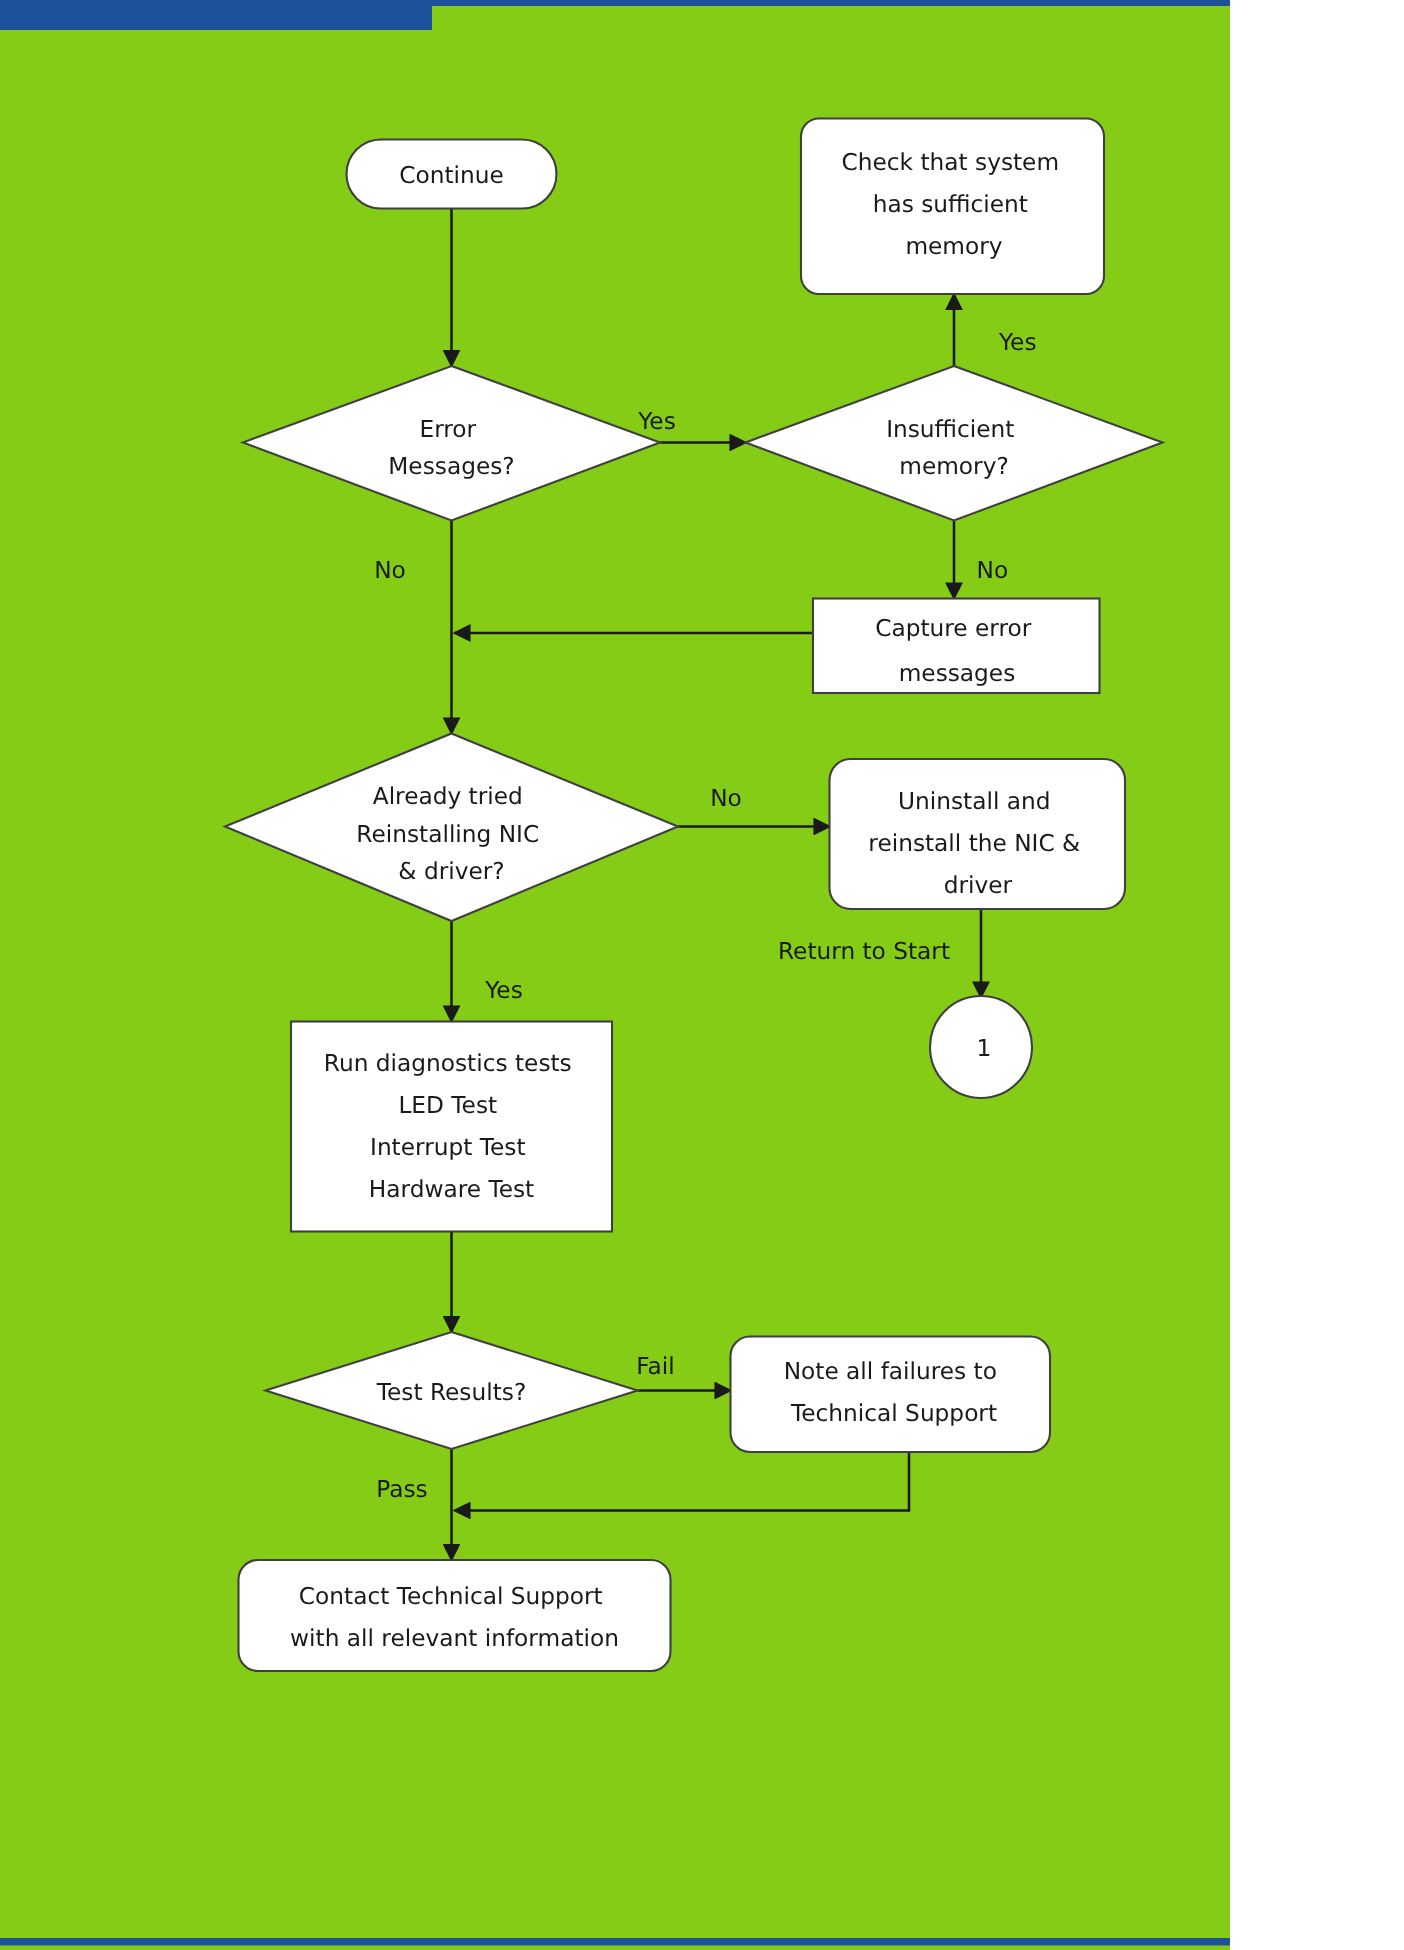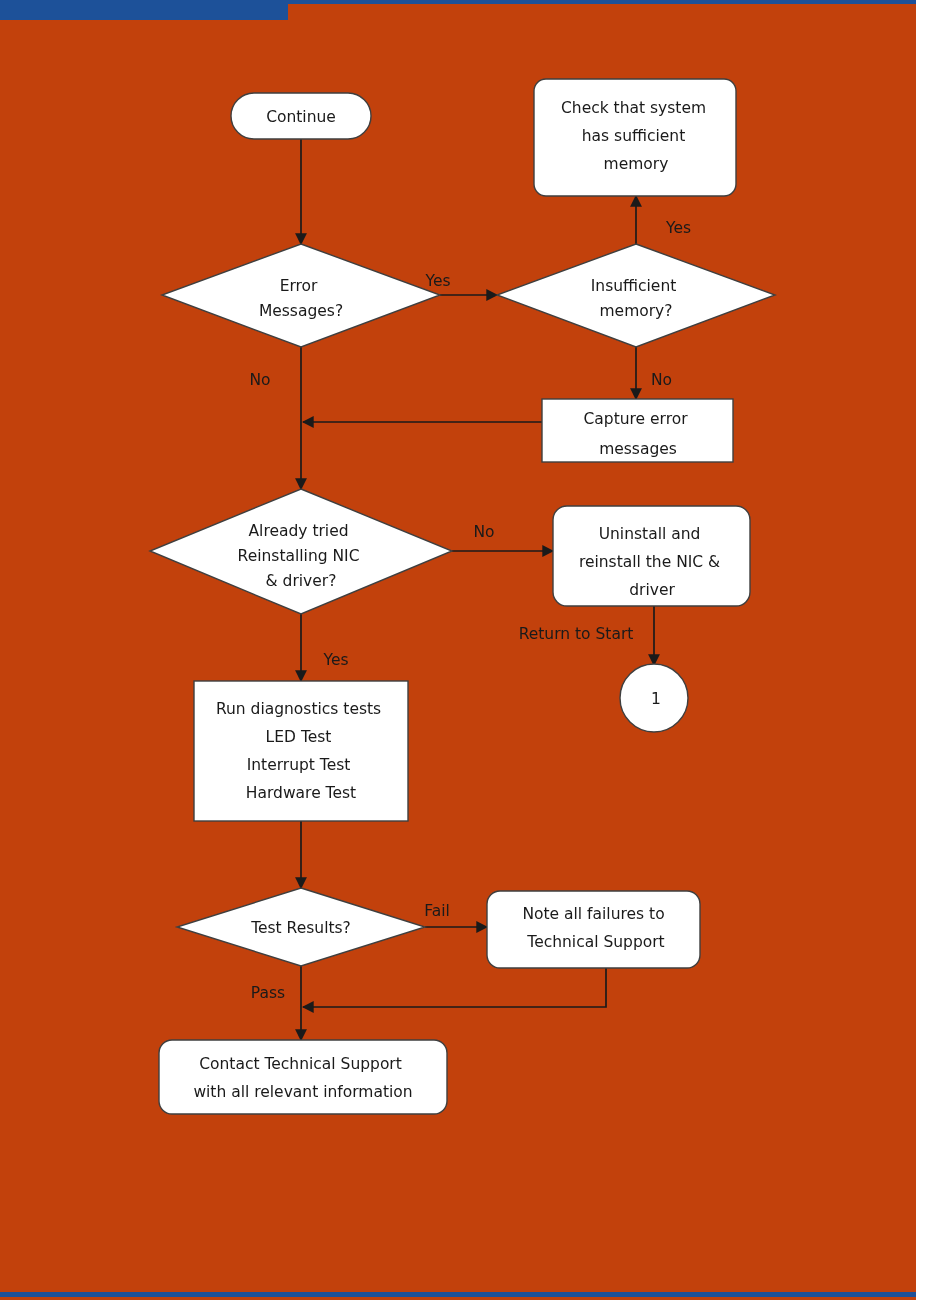--- a/index.html
+++ b/index.html
@@ -5,23 +5,23 @@
   html, body {
     margin: 0;
     padding: 0;
     background: #ffffff;
   }
   body {
     font-family: "DejaVu Sans", sans-serif;
   }
   #page {
     position: relative;
-    width: 916px;
+    width: 820px;
     height: 1300px;
-    background: #c2410c;
+    background: #84cc16;
     overflow: hidden;
   }
   .top-rule {
     position: absolute;
     left: 0;
     top: 0;
     width: 936px;
     height: 4px;
     background: #1d5199;
   }

